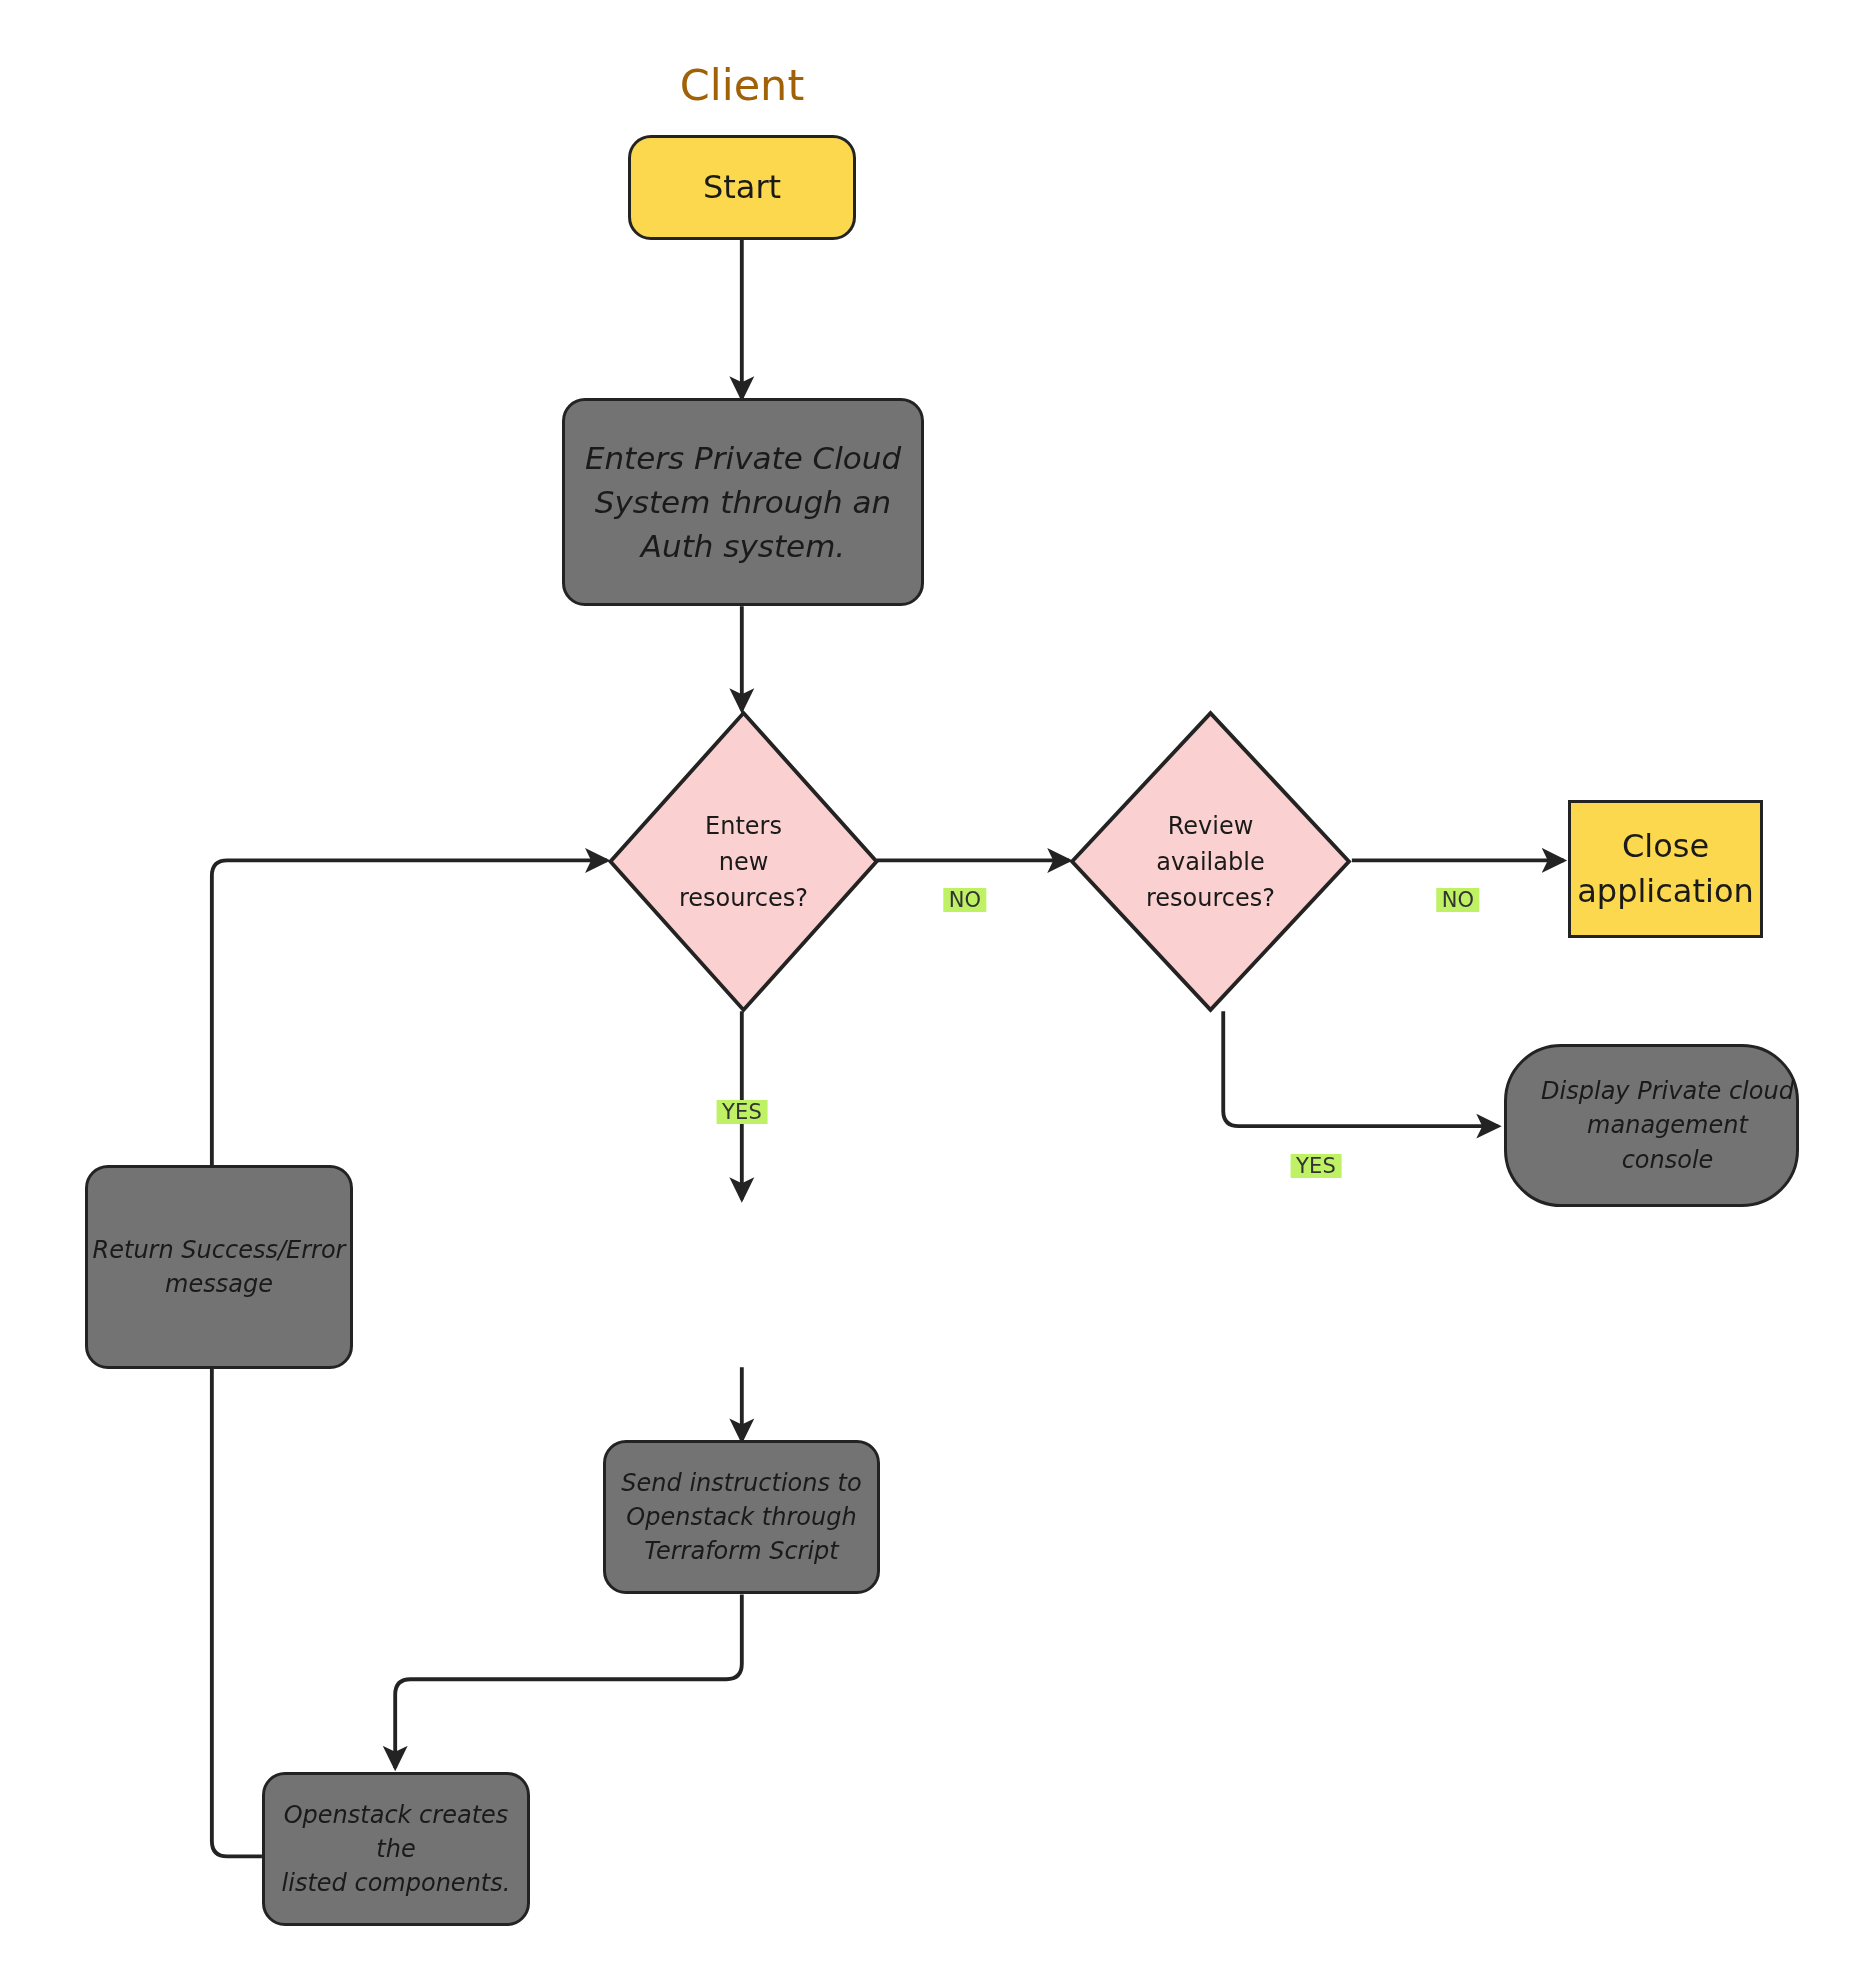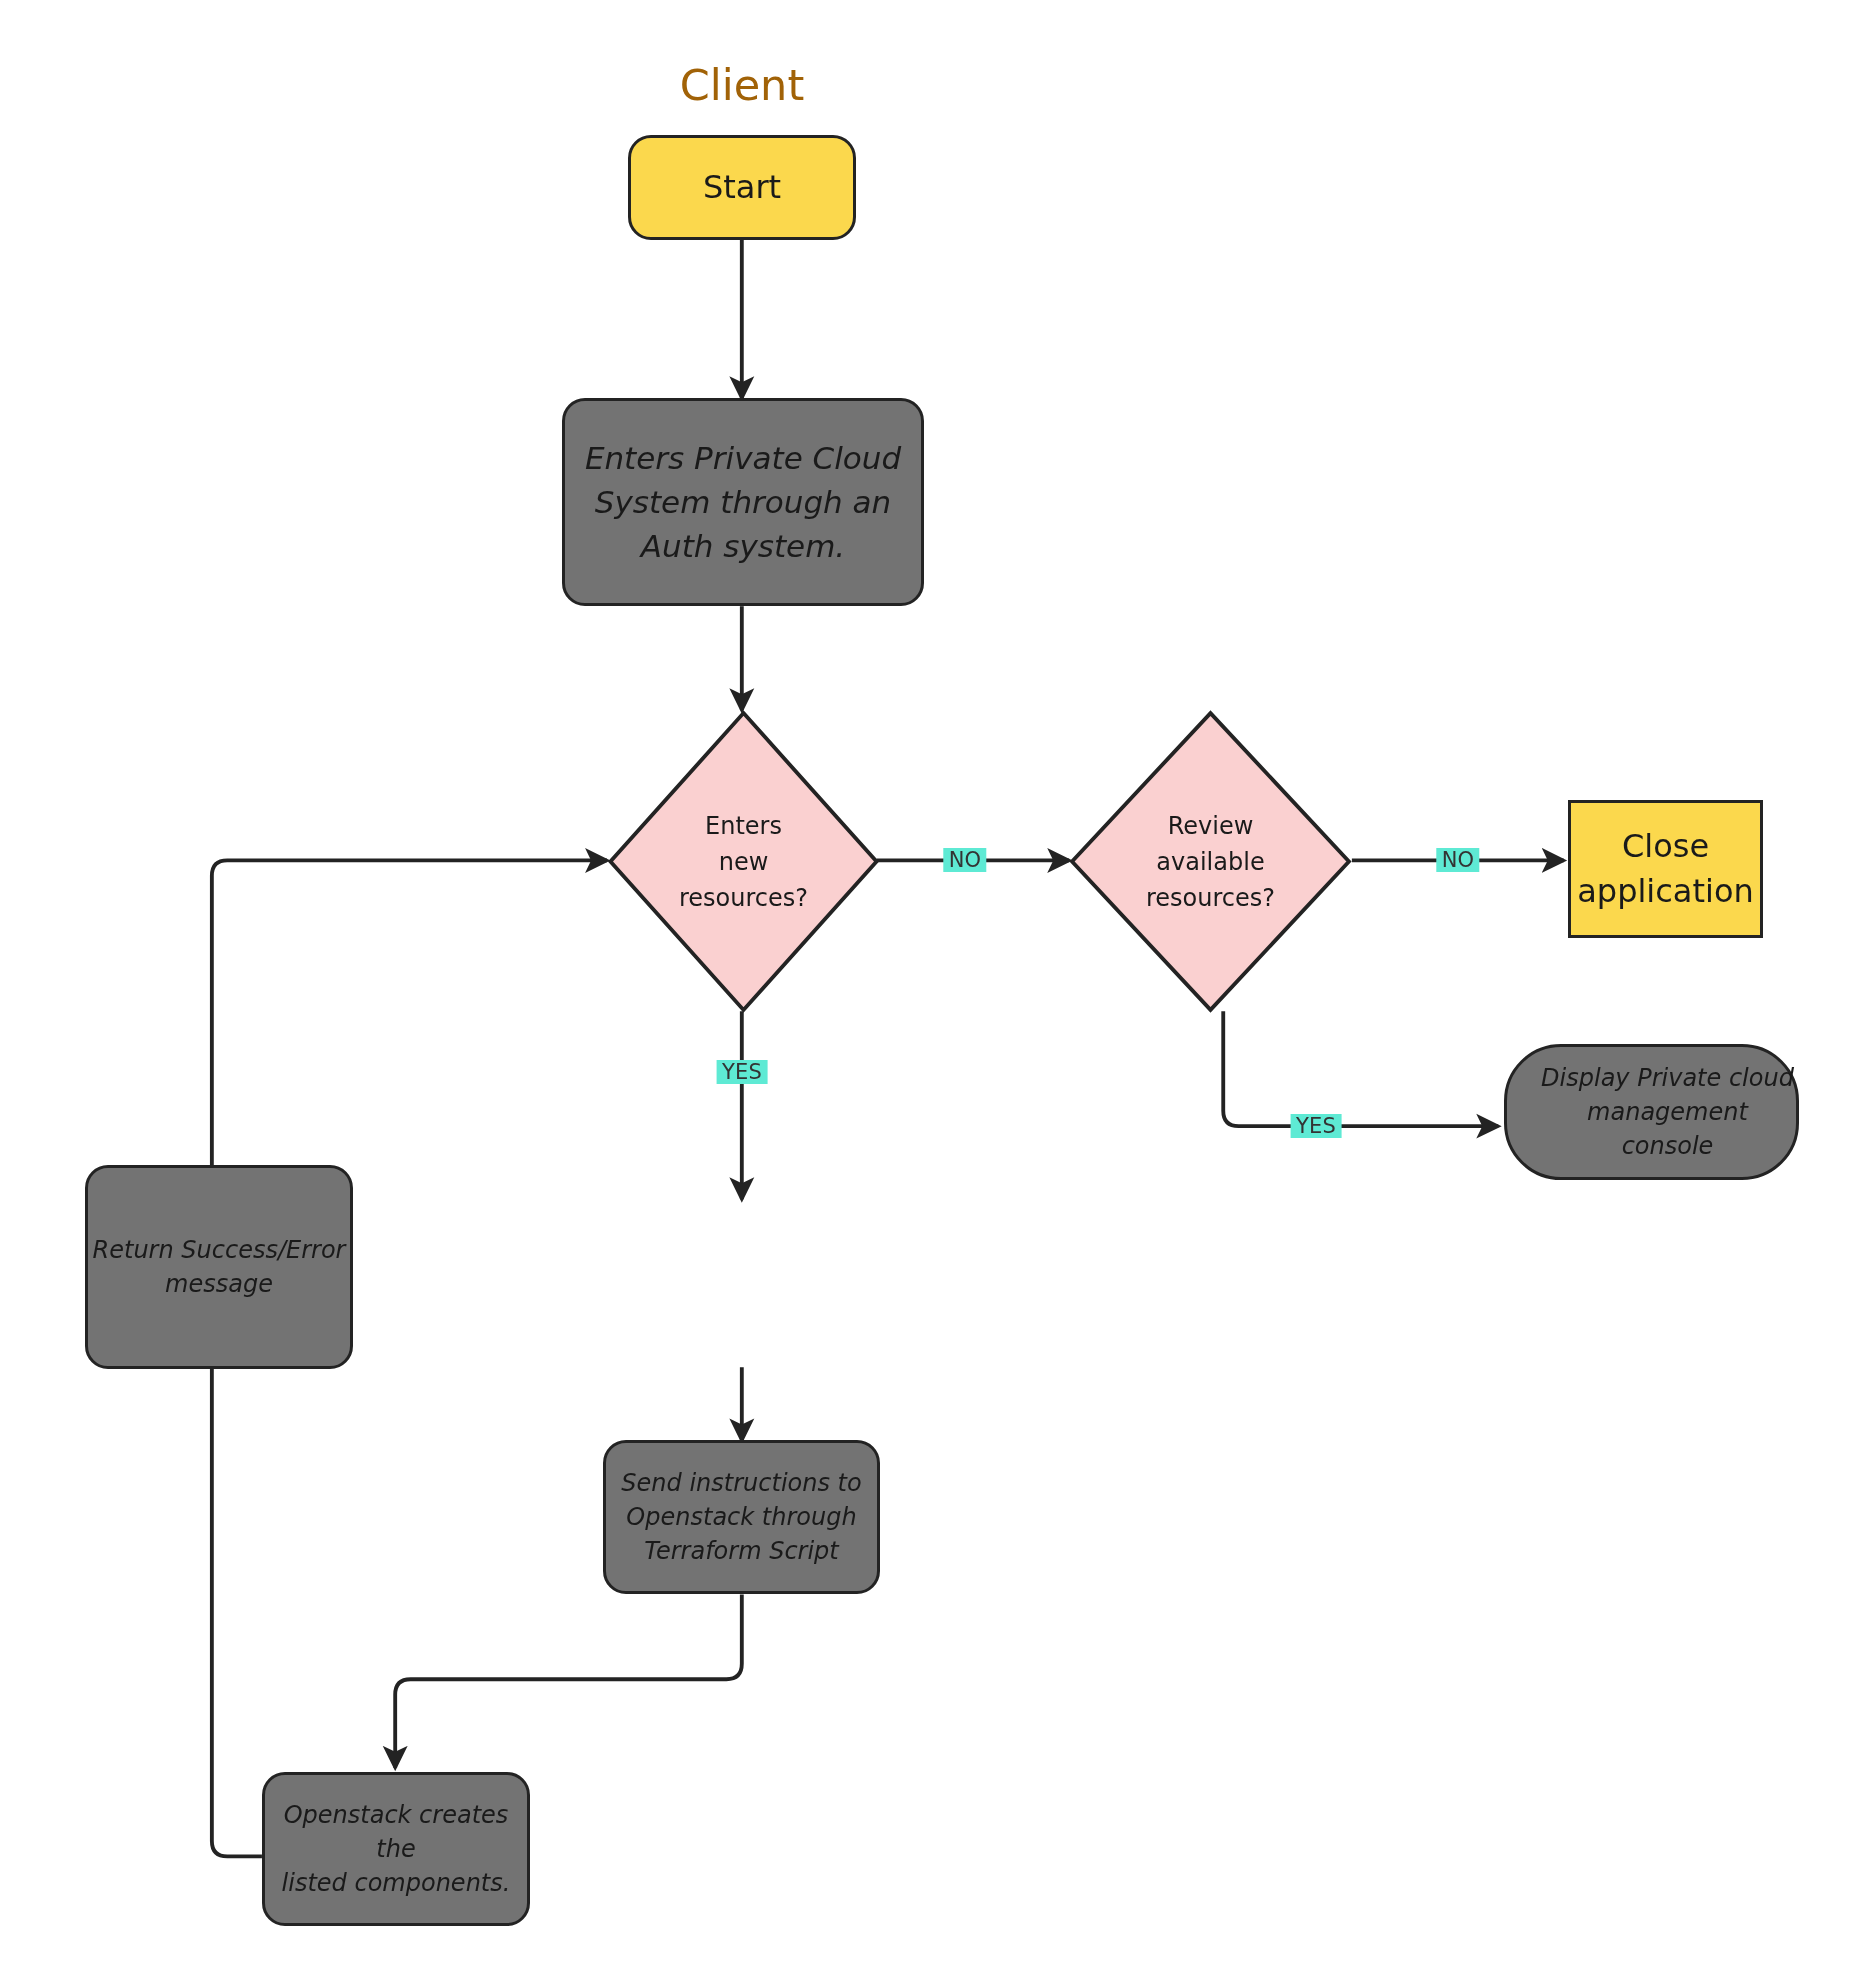--- a/index.html
+++ b/index.html
@@ -69,26 +69,27 @@
   }
 
   .title {
     position: absolute;
     color: #a16207;
     white-space: nowrap;
   }
 
   .edge-label {
     position: absolute;
-    background: #5eead4;
+    background: #bef264;
     color: #333333;
     padding: 0 5.4px;
     white-space: nowrap;
     transform: translate(-50%, -50%);
     letter-spacing: 0.2px;
+    margin-top: 40px;
   }
 </style>
 </head>
 <body>
 
 <div id="canvas">
 
   <svg id="edges" viewBox="0 0 2425 2577" width="1868" height="1985" xmlns="http://www.w3.org/2000/svg">
     <defs>
       <marker id="arrow" viewBox="0 0 12 12" refX="9.5" refY="6" markerWidth="7.2" markerHeight="7.2" orient="auto-start-reverse">
@@ -152,21 +153,21 @@
       <polygon points="184,4 364,197 184,390 4,197" fill="#FAD0D0" stroke="#232323" stroke-width="5" stroke-linejoin="miter"></polygon>
     </svg>
     <div class="dlabel" style="width:283px; height:303px; font-size:24px;">Review
 available
 resources?</div>
   </div>
 
   <div class="node n-yellow sharp" style="left:1568px; top:800px; width:195px; height:138px; font-size:32px;">Close
 application</div>
 
-  <div class="node n-blue rounded-pill" style="left:1504px; top:1044px; width:295px; height:136px; font-size:24px;padding-left:32px;">Display Private cloud
+  <div class="node n-blue rounded-pill" style="left:1504px; top:1044px; width:295px; height:163px; font-size:24px;padding-left:32px;">Display Private cloud
 management console</div>
 
 
   <div class="node n-blue rounded-soft" style="left:603px; top:1440px; width:277px; height:154px; font-size:24px;">Send instructions to
 Openstack through
 Terraform Script</div>
 
   <div class="node n-blue rounded-soft" style="left:262px; top:1772px; width:268px; height:154px; font-size:24px;">Openstack creates the
 listed components.</div>
 

